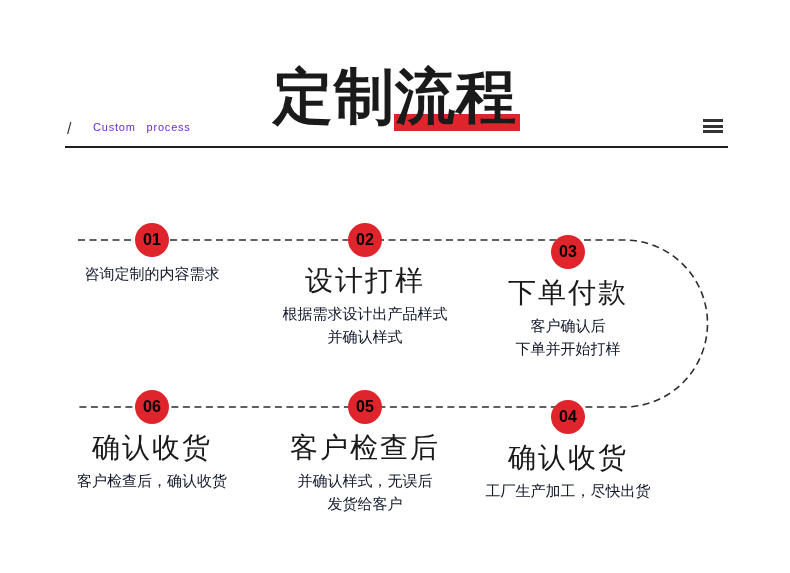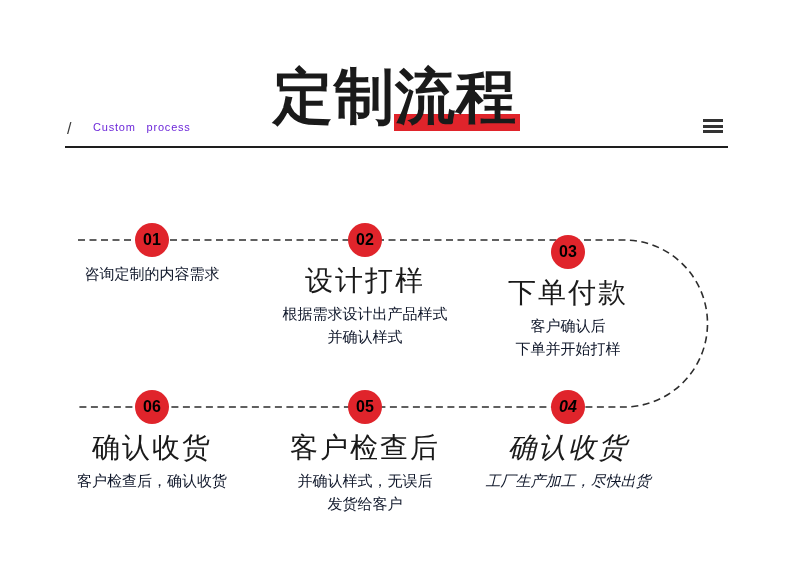--- a/index.html
+++ b/index.html
@@ -77,21 +77,21 @@
   .step{
     position:absolute;
     width:232px;
     text-align:center;
   }
   .pos-r1c1{top:223px;left:36px;}
   .pos-r1c2{top:223px;left:249px;}
   .pos-r1c3{top:223px;left:452px;margin-top:12px;}
   .pos-r2c1{top:390px;left:36px;}
   .pos-r2c2{top:390px;left:249px;}
-  .pos-r2c3{top:390px;left:452px;font-style:italic;}
+  .pos-r2c3{top:400px;left:452px;}
   .step-badge{
     width:34px; height:34px;
     margin:0 auto;
     border-radius:50%;
     background:var(--accent);
     color:#000000;
     font-size:16px;
     font-weight:700;
     line-height:34px;
     text-align:center;

